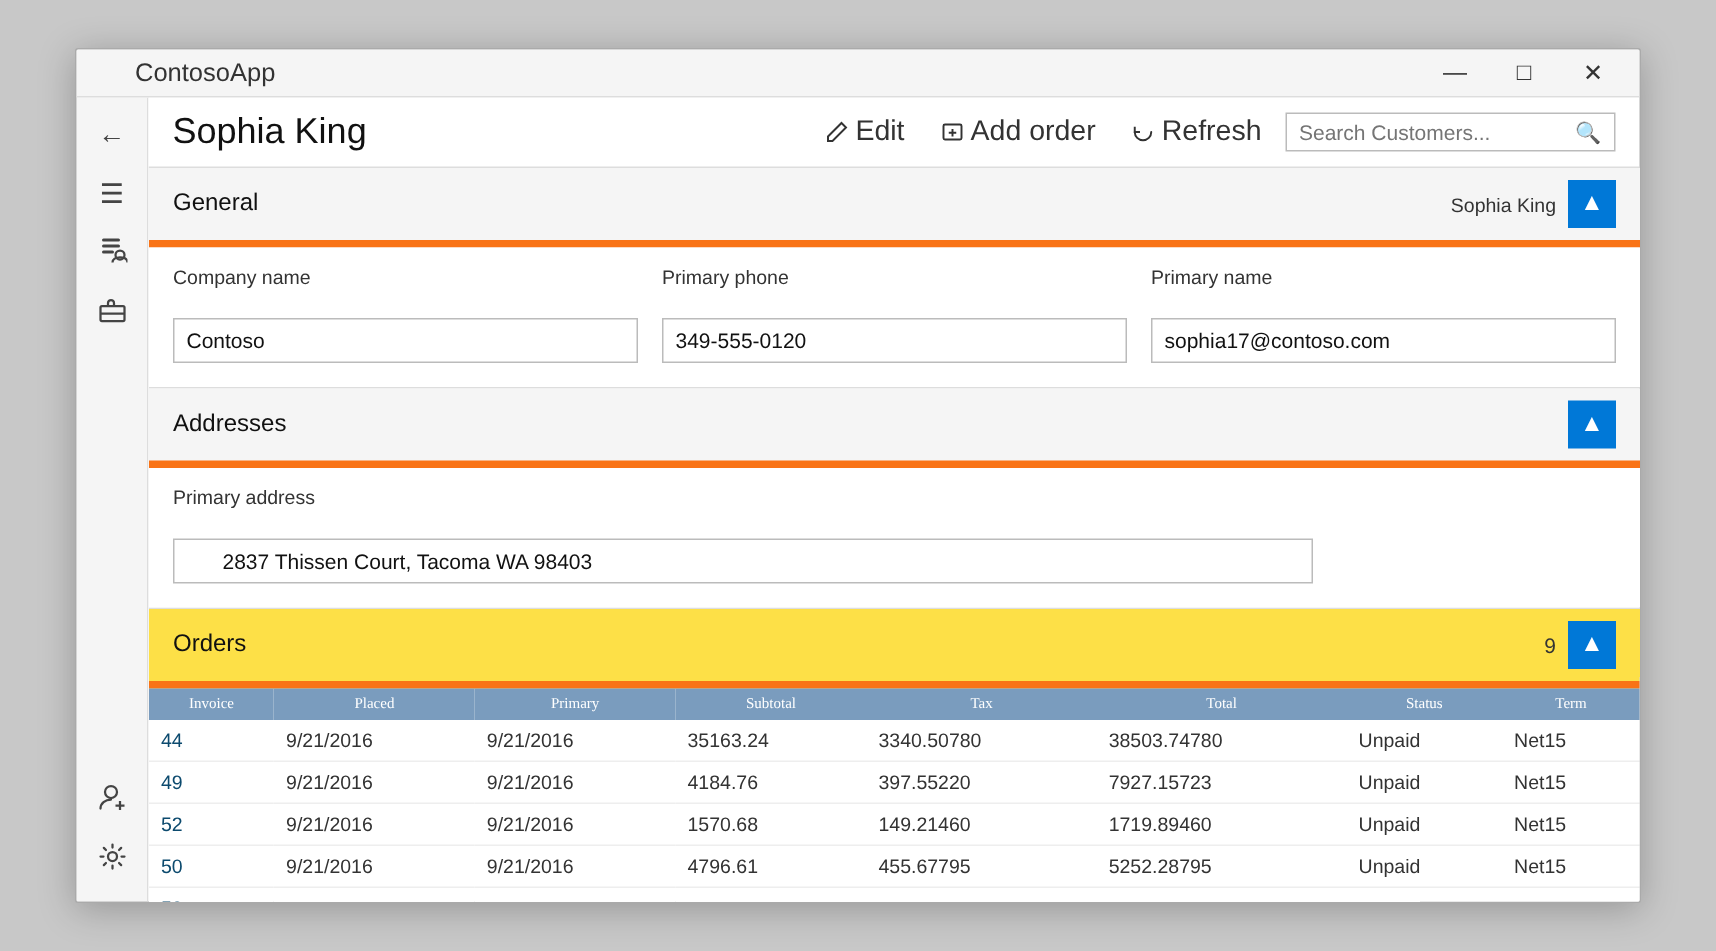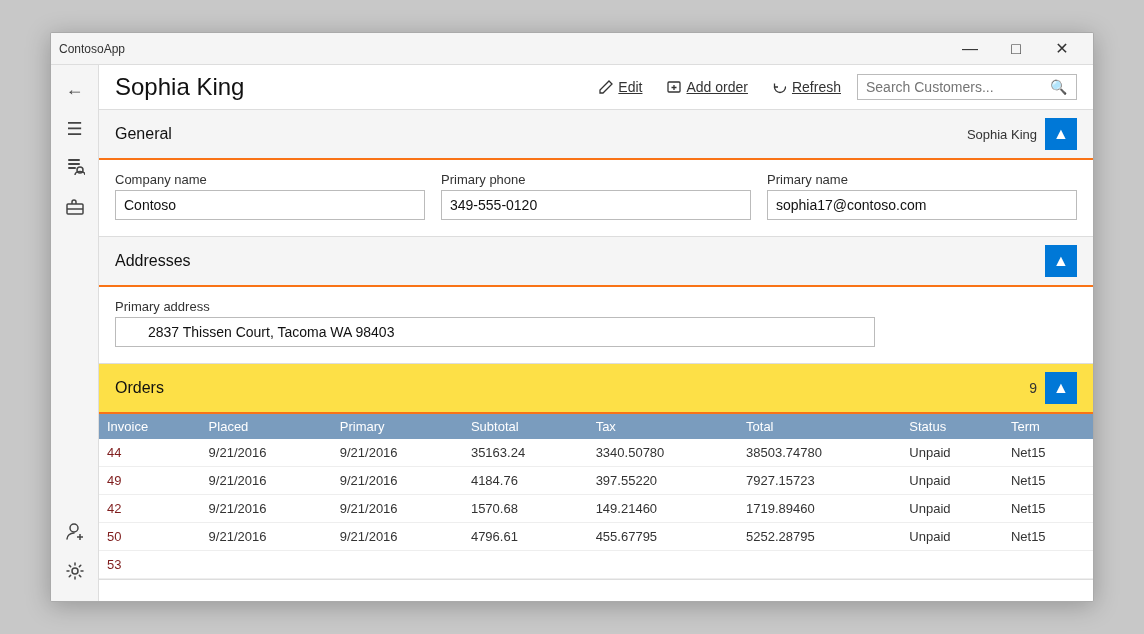--- a/index.html
+++ b/index.html
@@ -25,23 +25,24 @@
     .title-bar {
       background: #f5f5f5;
       height: 32px;
       display: flex;
       align-items: center;
       padding: 0 8px;
       border-bottom: 1px solid #ddd;
       flex-shrink: 0;
     }
     .title-bar-title {
-      font-size: 12px;
-      color: #333;
-      flex: 1;
+      font-size: 17px;
+      color: #333;
+      flex: 1;
+      margin-left: 31px;
     }
     .title-bar-controls {
       display: flex;
       gap: 0;
     }
     .title-bar-btn {
       width: 46px;
       height: 32px;
       background: transparent;
       border: none;
@@ -102,25 +103,24 @@
       color: #111;
       flex: 1;
     }
     .toolbar-btn {
       display: flex;
       align-items: center;
       gap: 4px;
       background: transparent;
       border: none;
       cursor: pointer;
-      font-size: 14px;
+      font-size: 19px;
       color: #333;
       padding: 4px 8px;
       border-radius: 2px;
-      text-decoration: underline;
     }
     .toolbar-btn svg { flex-shrink: 0; }
     .search-box {
       display: flex;
       align-items: flex-end;
       border: 1px solid #bbb;
       background: #fff;
       padding: 4px 8px;
       width: 220px;
     }
@@ -142,21 +142,21 @@
       padding: 0;
     }
     .section {
       border-bottom: 1px solid #ddd;
     }
     .section-header {
       display: flex;
       align-items: center;
       padding: 8px 16px;
       background: #f5f5f5;
-      border-bottom: 2px solid #f97316;
+      border-bottom: 5px solid #f97316;
     }
     .section-title {
       font-size: 16px;
       font-weight: 400;
       color: #111;
       flex: 1;
     }
     .section-label {
       font-size: 13px;
       color: #333;
@@ -178,21 +178,21 @@
       padding: 12px 16px 16px;
       background: #fff;
     }
     .fields-row {
       display: flex;
       gap: 16px;
     }
     .field-group {
       display: flex;
       flex-direction: column;
-      gap: 3px;
+      gap: 20px;
       flex: 1;
     }
     .field-label {
       font-size: 13px;
       color: #333;
     }
     .field-input {
       border: 1px solid #bbb;
       padding: 6px 8px;
       font-size: 14px;
@@ -214,35 +214,36 @@
       width: 100%;
       border-collapse: collapse;
       font-size: 13px;
     }
     .orders-table thead tr {
       background: #7a9cbe;
       color: #fff;
     }
     .orders-table thead th {
       padding: 5px 8px;
-      text-align: left;
+      text-align: center;
       font-weight: 400;
-      font-size: 13px;
+      font-size: 10px;
+      font-family: Liberation Serif, serif;
     }
     .orders-table tbody tr {
       border-bottom: 1px solid #eee;
       background: #fff;
     }
     .orders-table tbody td {
       padding: 6px 8px;
       color: #333;
       font-size: 13px;
     }
     .order-link {
-      color: #7f1d1d;
+      color: #0c4a6e;
       text-decoration: none;
       cursor: pointer;
     }
   </style>
 </head>
 <body>
 
 <div class="window">
 
   <div class="title-bar">
@@ -415,21 +416,21 @@
       <td><a href="#" class="order-link">49</a></td>
       <td>9/21/2016</td>
       <td>9/21/2016</td>
       <td>4184.76</td>
       <td>397.55220</td>
       <td>7927.15723</td>
       <td>Unpaid</td>
       <td>Net15</td>
     </tr>
                   <tr>
-      <td><a href="#" class="order-link">42</a></td>
+      <td><a href="#" class="order-link">52</a></td>
       <td>9/21/2016</td>
       <td>9/21/2016</td>
       <td>1570.68</td>
       <td>149.21460</td>
       <td>1719.89460</td>
       <td>Unpaid</td>
       <td>Net15</td>
     </tr>
                   <tr>
       <td><a href="#" class="order-link">50</a></td>

